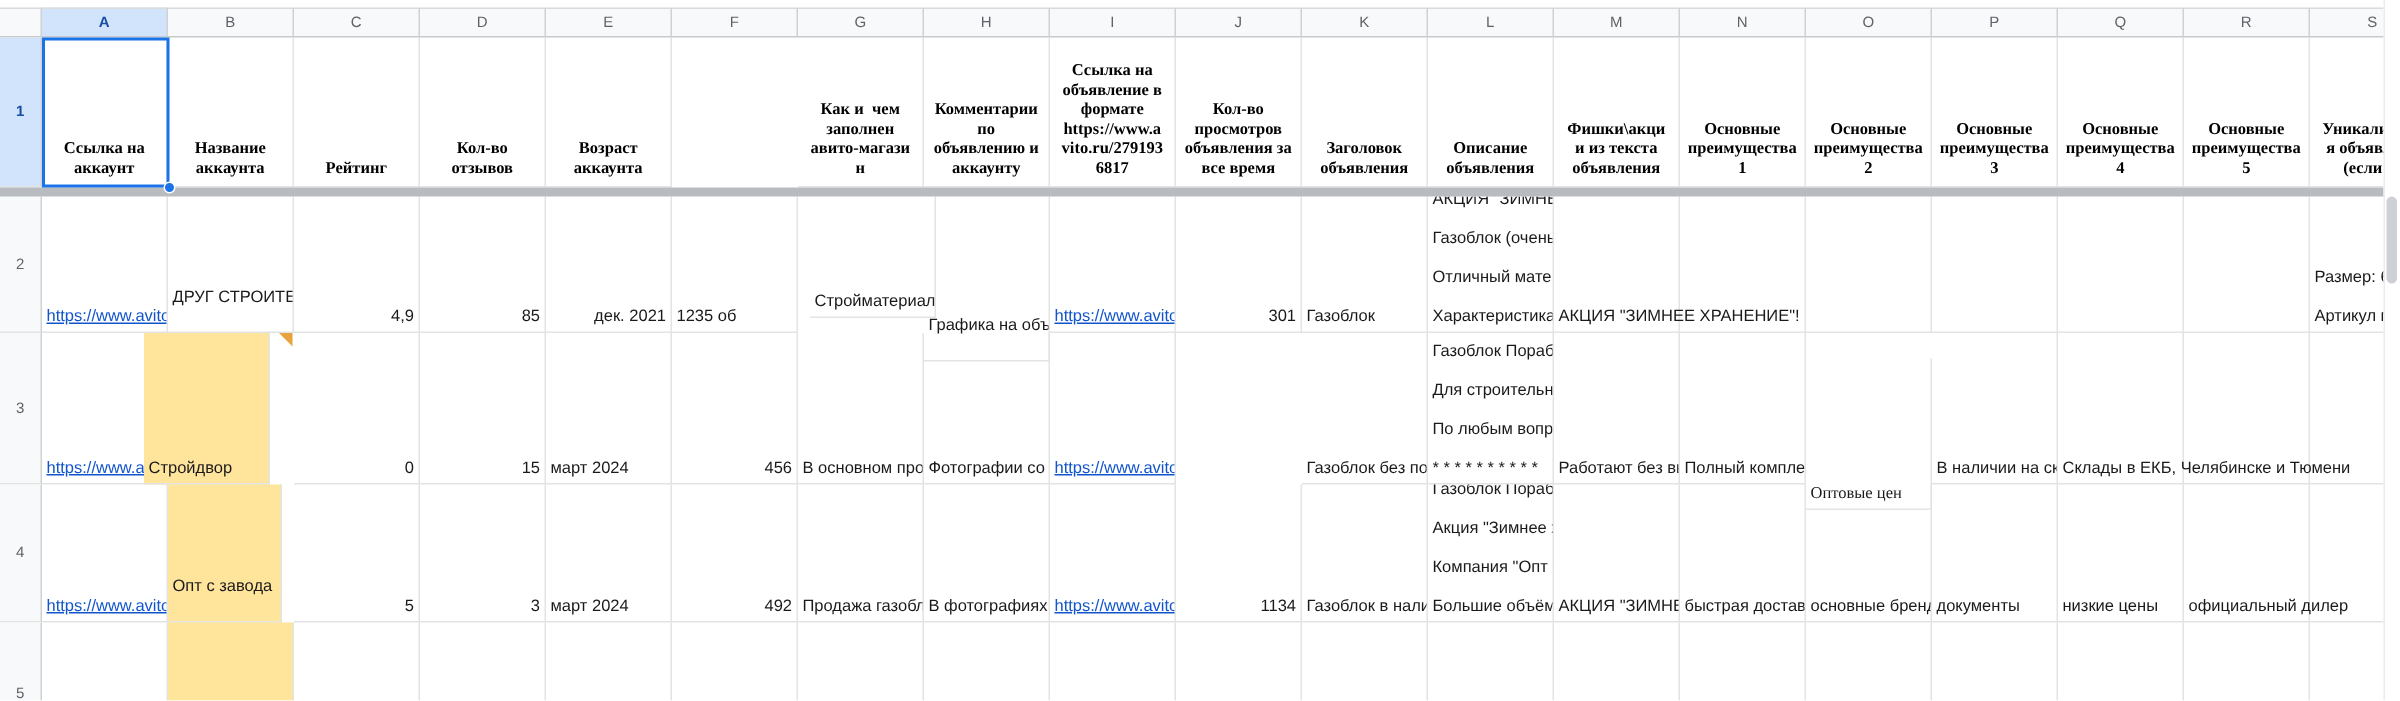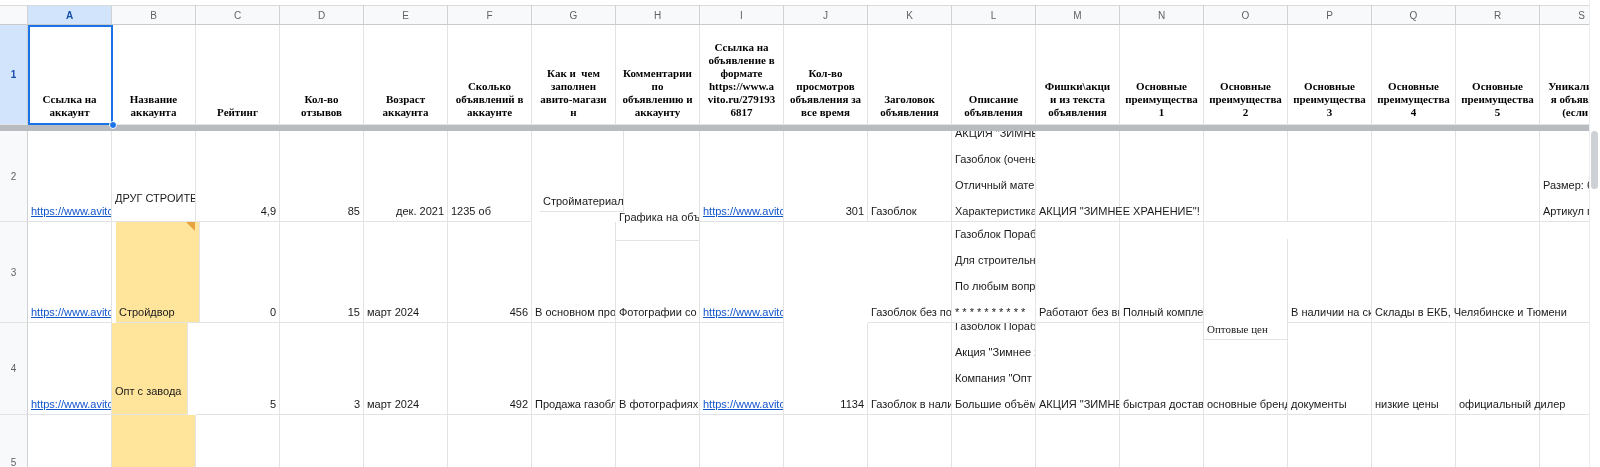--- a/index.html
+++ b/index.html
@@ -65,25 +65,20 @@
       <span>Рейтинг</span>
     </div>
     <div class="cell header" style="left: 280px; top: 25px; width: 84px; height: 100px;">
       <span>Кол-во
 отзывов</span>
     </div>
     <div class="cell header" style="left: 364px; top: 25px; width: 84px; height: 100px;">
       <span>Возраст
 аккаунта</span>
     </div>
-    <div class="cell header" style="left: 448px; top: 25px; width: 84px; height: 100px;">
-      <span>Сколько
-объявлений в
-аккаунте</span>
-    </div>
     <div class="cell header" style="left: 532px; top: 25px; width: 84px; height: 100px;">
       <span>Как и  чем
 заполнен
 авито-магази
 н</span>
     </div>
     <div class="cell header" style="left: 616px; top: 25px; width: 84px; height: 100px;">
       <span>Комментарии
 по
 объявлению и
@@ -197,21 +192,21 @@
     <div class="cell" style="left: 1372px; top: 131px; width: 84px; height: 91px;"></div>
     <div class="cell" style="left: 1456px; top: 131px; width: 84px; height: 91px;"></div>
     <div class="cell" style="left: 1540px; top: 131px; width: 84px; height: 91px;">
       <span>Размер: 62
 
 Артикул по</span>
     </div>
     <div class="cell link" style="left: 28px; top: 222px; width: 84px; height: 101px;">
       <span>https://www.avito</span>
     </div>
-    <div class="cell yellow" style="left: 116px; top: 222px; width: 84px; height: 101px;">
+    <div class="cell yellow" style="left: 96px; top: 222px; width: 84px; height: 101px;">
       <span>Стройдвор</span>
     </div>
     <div class="cell align-right" style="left: 196px; top: 222px; width: 84px; height: 101px;">
       <span>0</span>
     </div>
     <div class="cell align-right" style="left: 280px; top: 222px; width: 84px; height: 101px;">
       <span>15</span>
     </div>
     <div class="cell" style="left: 364px; top: 222px; width: 84px; height: 101px;">
       <span>март 2024</span>

